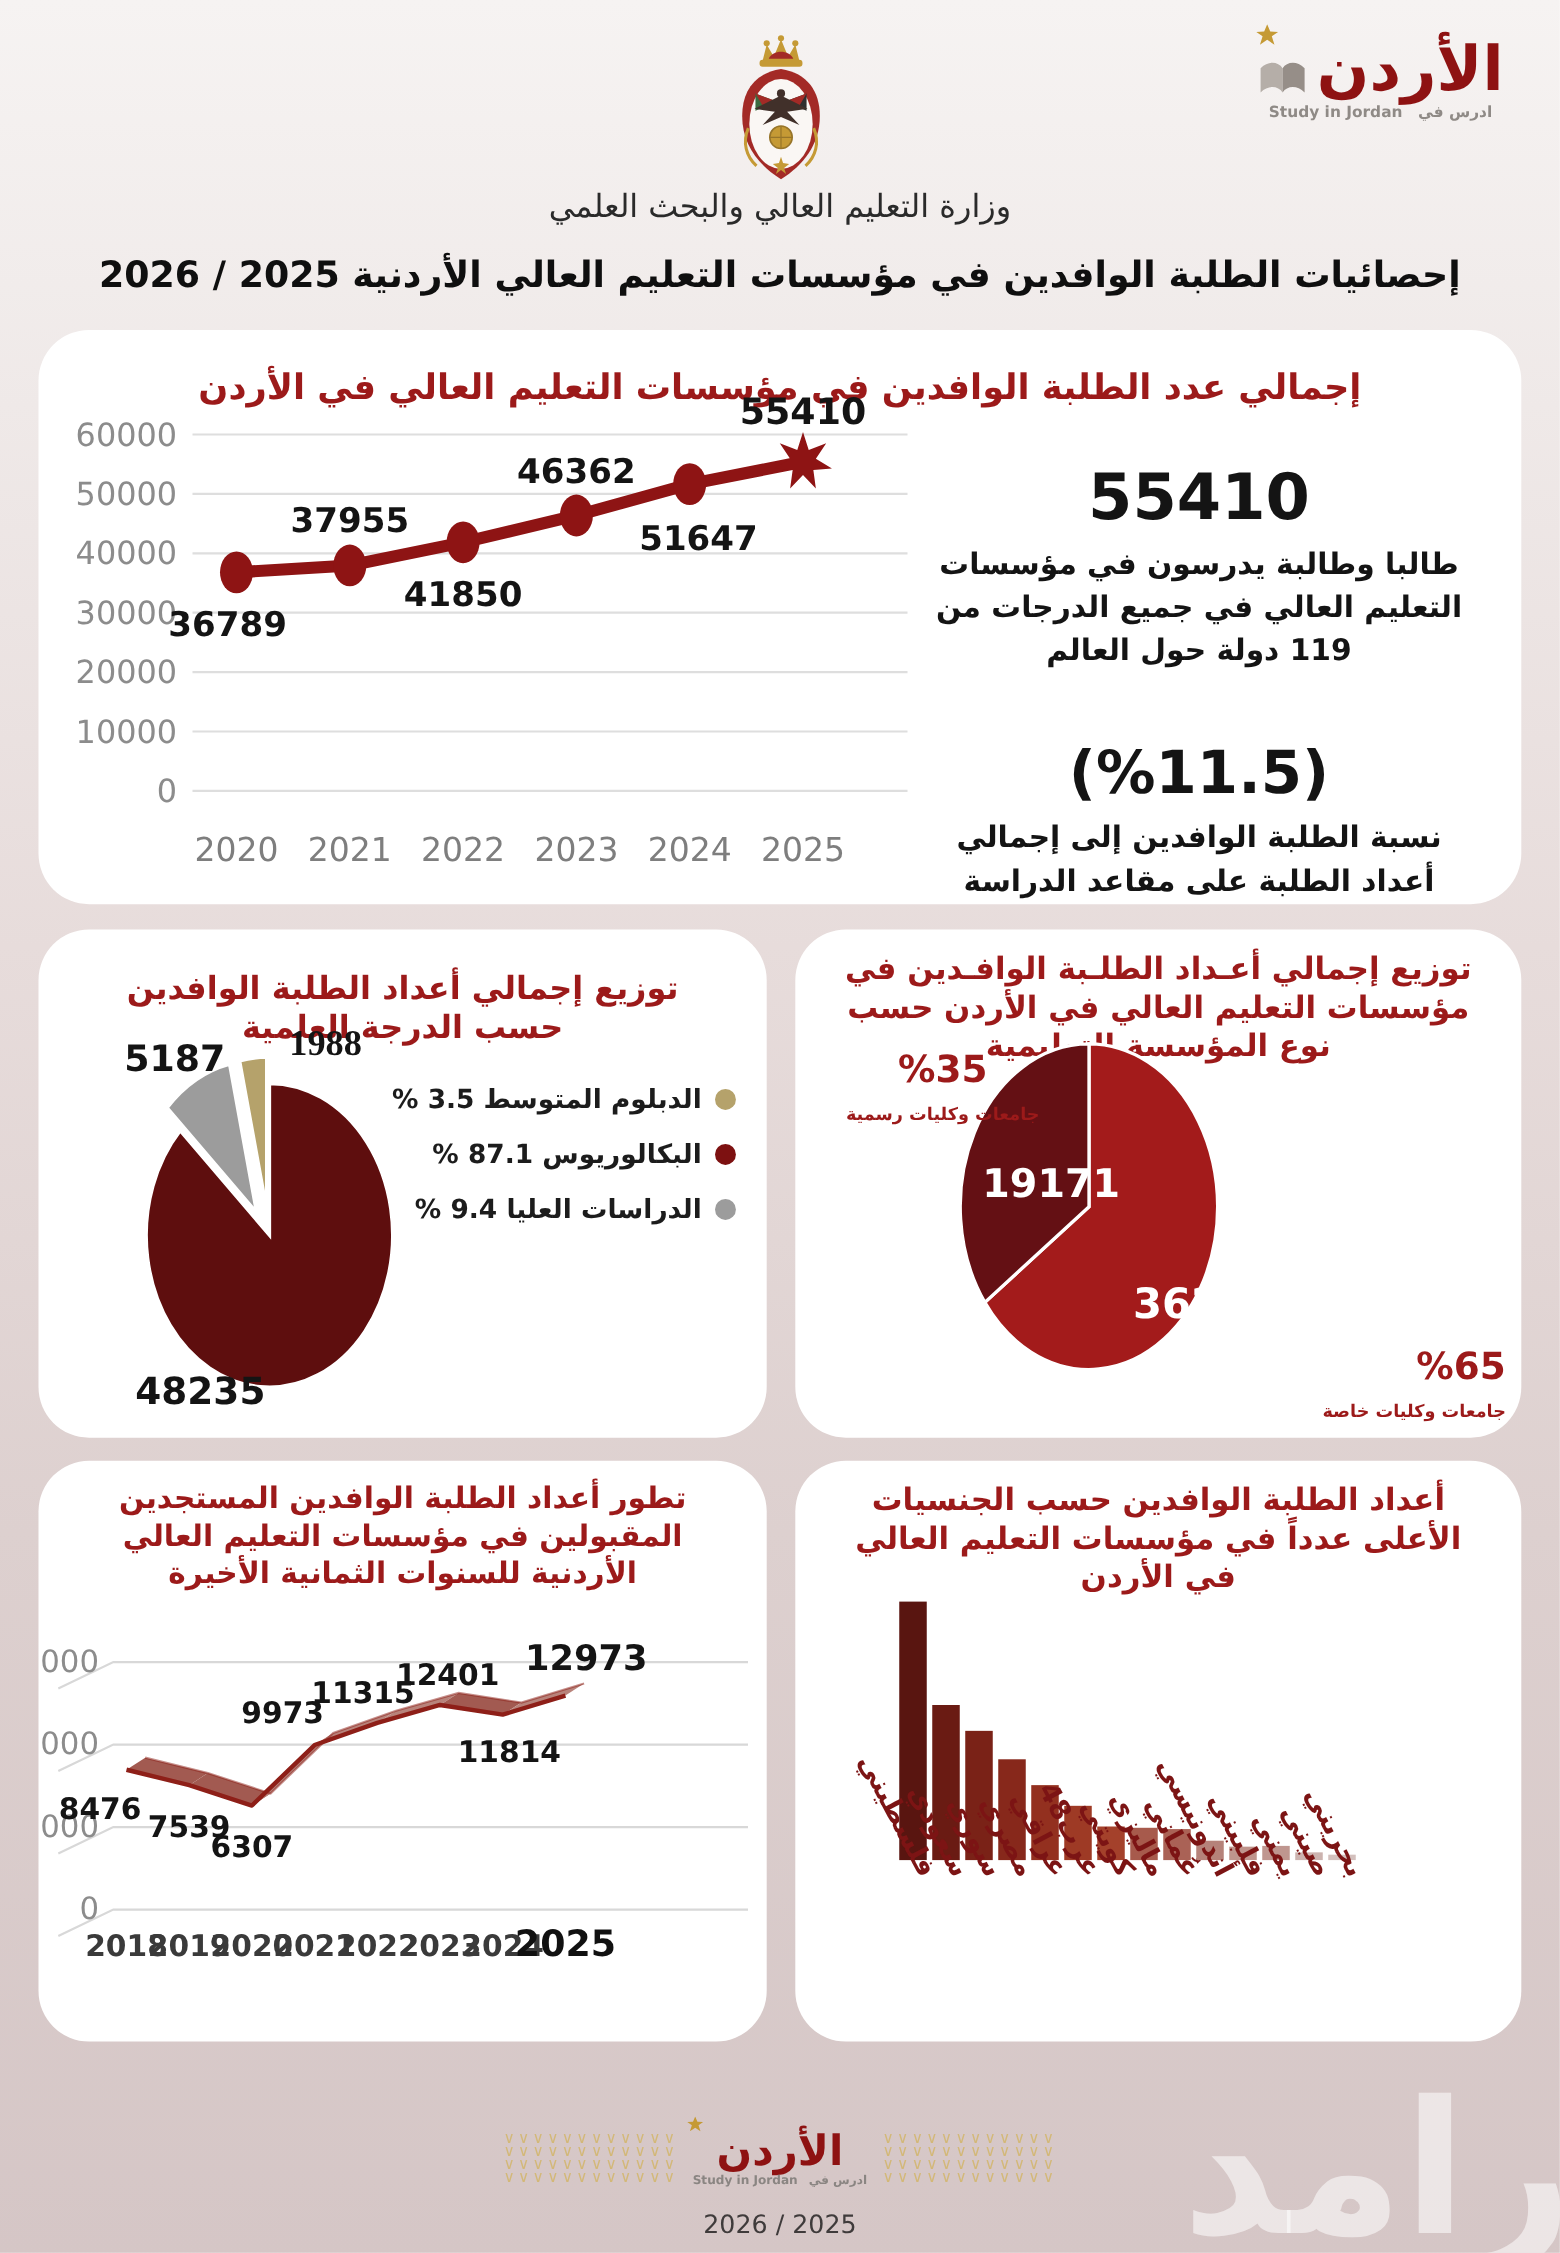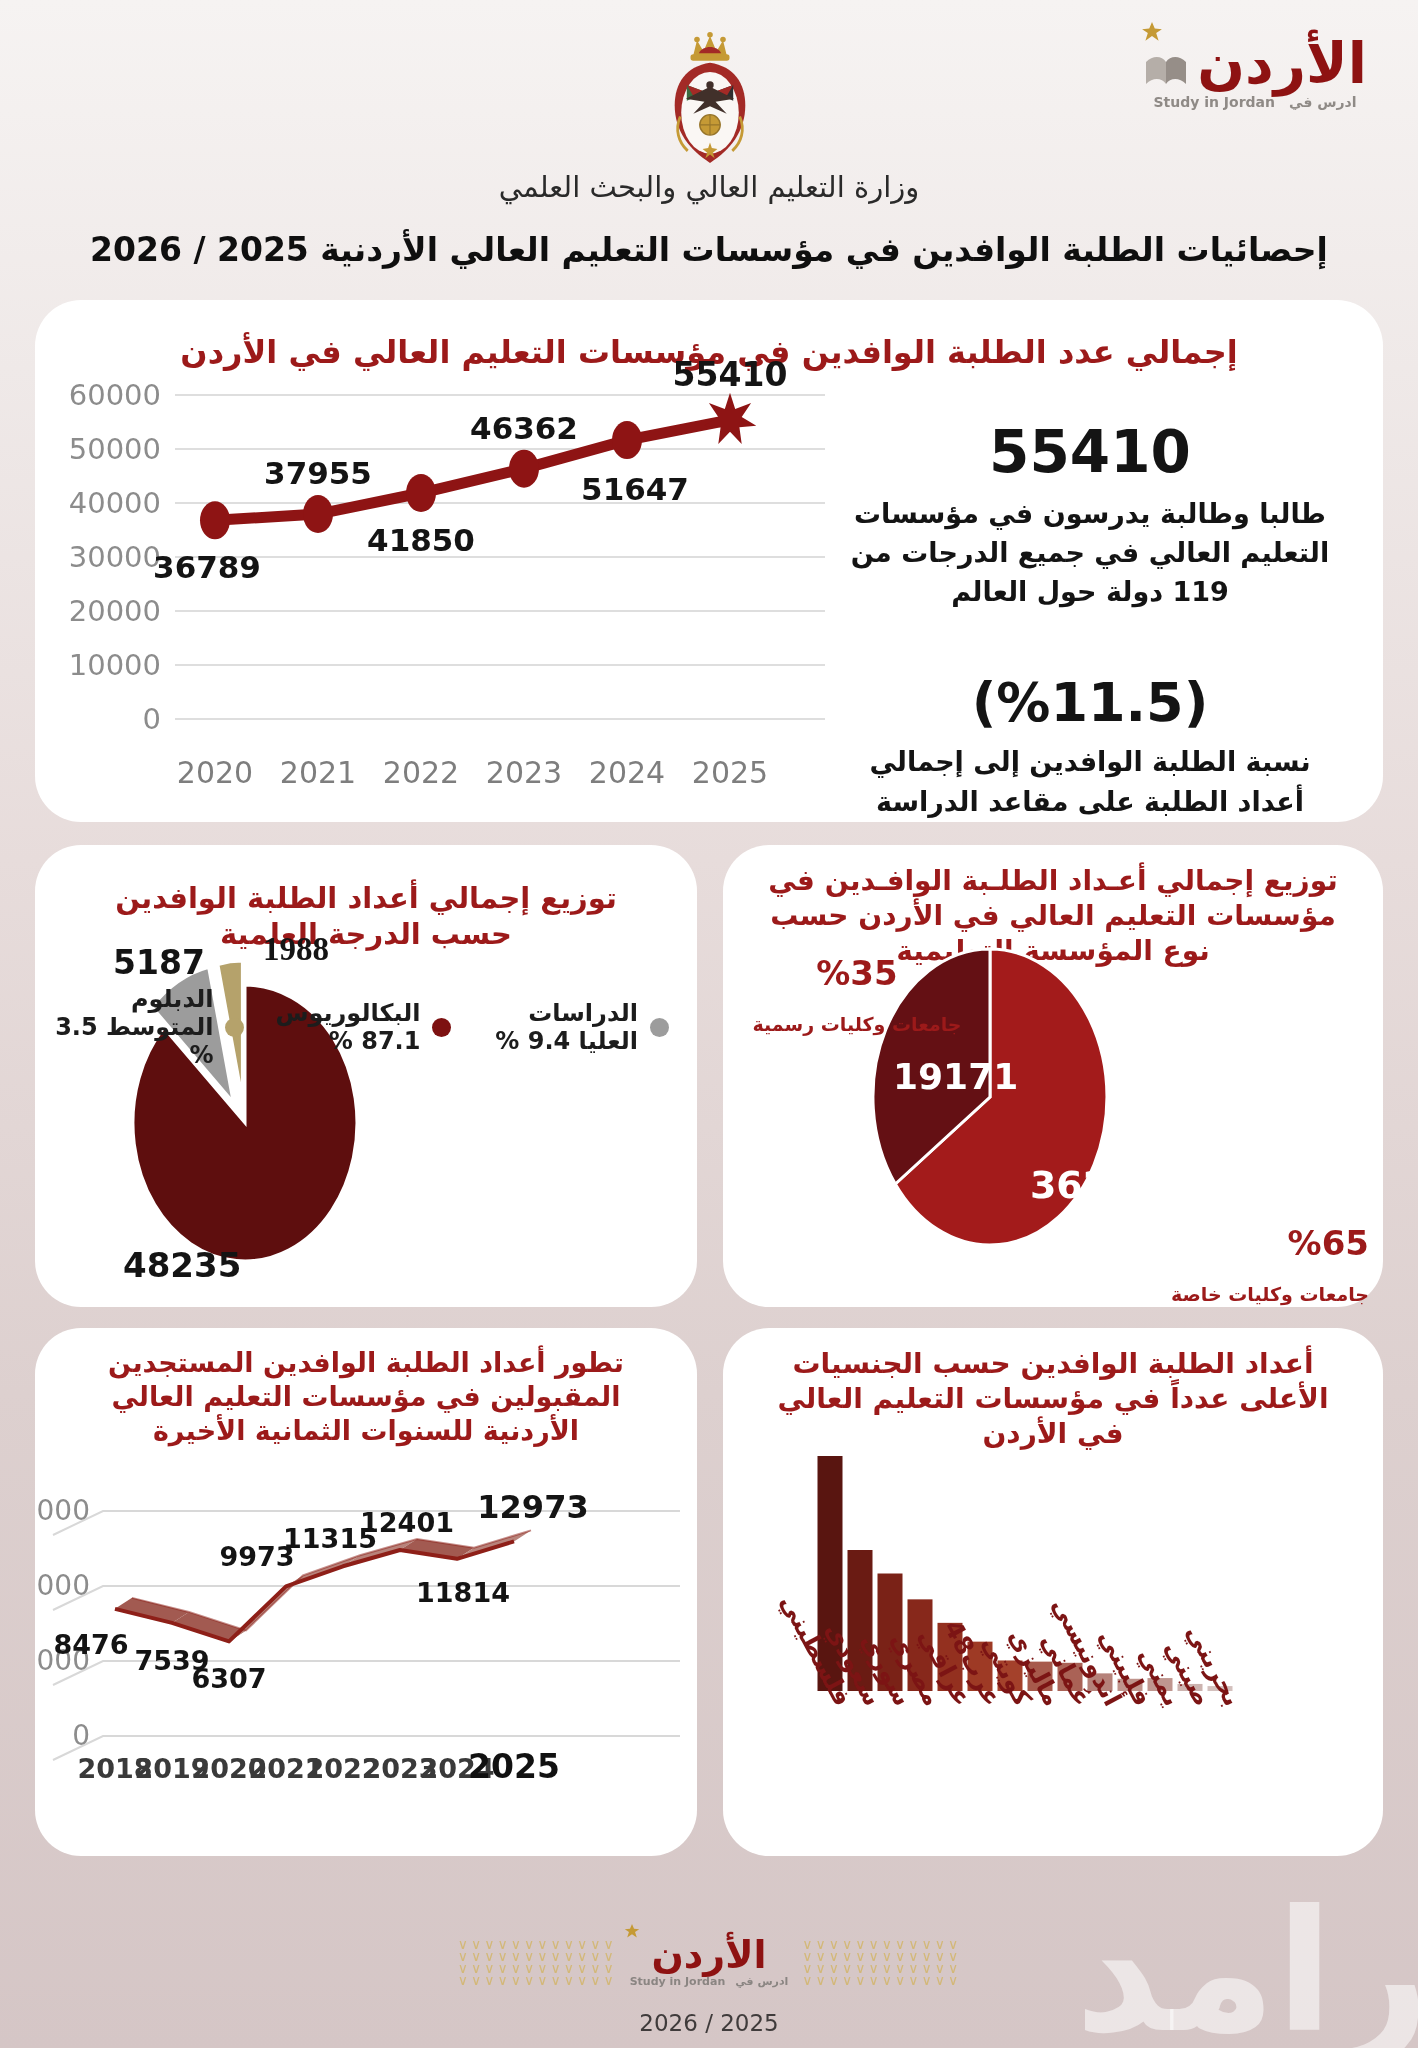--- a/index.html
+++ b/index.html
@@ -29,32 +29,32 @@
   #card-total .card-title { padding-top:32px; font-size:32px; }
   .stats { left:805px; top:118px; width:500px; direction:rtl; text-align:center; color:#141414; }
   .stat-big { font-size:58px; font-weight:bold; }
   .stat-desc { font-size:27px; font-weight:bold; line-height:1.45; margin-top:8px; }
   .stat-pct { font-size:54px; font-weight:bold; margin-top:60px; }
 
   
   #card-degree { left:35px; top:845px; width:662px; height:462px; }
   #card-degree .card-title { padding:35px 60px 0 60px; font-size:29px; }
   .pie-num { position:absolute; font-weight:bold; color:#141414; font-size:33px; }
-  .legend { position:absolute; right:28px; top:140px; display:flex; flex-direction:row; gap:22px; }
+  .legend { position:absolute; right:28px; top:140px; display:flex; flex-direction:column; gap:22px; }
   .legend-row { display:flex; justify-content:flex-end; align-items:center; gap:12px; }
   .legend-label { direction:rtl; font-size:24px; font-weight:bold; color:#1c1c1c; }
   .legend-dot { width:19px; height:19px; border-radius:50%; flex:0 0 auto; }
 
   
   #card-institution { left:723px; top:845px; width:660px; height:462px; }
   #card-institution .card-title { padding:18px 40px 0 40px; font-size:28px; }
   .pie-white-num { position:absolute; color:#ffffff; font-weight:bold; text-align:center; }
   .inst-label { position:absolute; direction:rtl; text-align:center; color:#9c1a1a; font-weight:bold; }
   .inst-pct { font-size:34px; }
-  .inst-name { font-size:19px; margin-top:20px; }
+  .inst-name { font-size:16px; margin-top:10px; }
 
   
   #card-newcomers { left:35px; top:1328px; width:662px; height:528px; }
   #card-newcomers .card-title { padding:18px 55px 0 55px; font-size:27px; }
 
   
   #card-nationality { left:723px; top:1328px; width:660px; height:528px; }
   #card-nationality .card-title { padding:18px 45px 0 45px; font-size:28px; }
 
   

